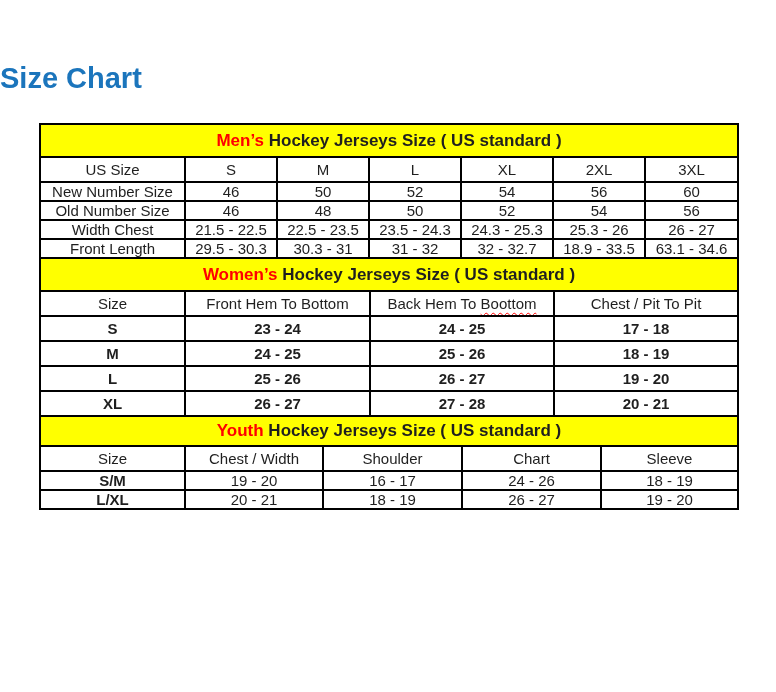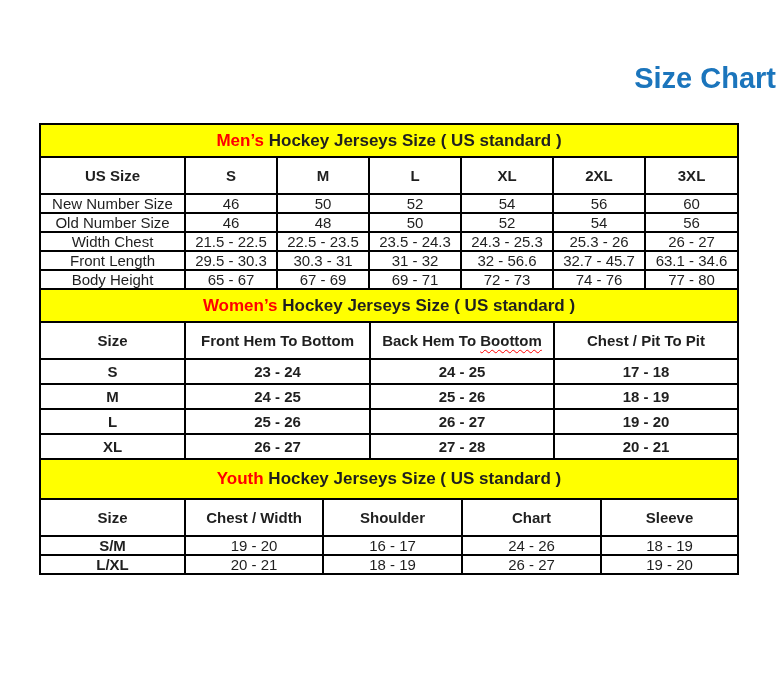--- a/index.html
+++ b/index.html
@@ -9,41 +9,41 @@
     --border-black:#000000;
     --text-dark:#1f1f1f;
   }
   *{box-sizing:border-box;}
   html,body{margin:0;padding:0;}
   body{
     width:776px;height:692px;overflow:hidden;background:#ffffff;
     font-family:"Liberation Sans",sans-serif;color:var(--text-dark);
   }
   .page-title{
-    margin:60px 0 0 0;text-align:right;
+    margin:60px 0 0 0;text-align:left;
     font-size:29px;font-weight:bold;line-height:36px;
     color:var(--title-blue);letter-spacing:0px;
   }
   .tables-wrap{margin:27px 0 0 39px;width:698px;}
   table{
     border-collapse:collapse;table-layout:fixed;width:698px;
   }
   table + table{margin-top:-2px;}
   th,td{
     border:2px solid var(--border-black);
     text-align:center;vertical-align:middle;
     padding:0 2px;font-size:15px;background:#ffffff;
     overflow:hidden;white-space:nowrap;
   }
   .section-cell{
     background:var(--section-yellow);
     height:33px;font-size:17px;font-weight:bold;
   }
   .section-highlight{color:var(--accent-red);text-align:right;}
-  .head-row th{height:37px;font-weight:bold;}
+  .head-row th{height:25px;font-weight:normal;}
   .men-data td{height:16px;font-weight:normal;}
   .women-data td{height:25px;font-weight:bold;}
   .youth-data td{height:16px;font-weight:normal;}
   td.size-label{font-weight:bold;}
   .squiggle{
     text-decoration:underline wavy var(--accent-red);
     text-decoration-thickness:1px;
     text-underline-offset:3px;
   }
 </style>
@@ -104,32 +104,23 @@
       <td>23.5 - 24.3</td>
       <td>24.3 - 25.3</td>
       <td>25.3 - 26</td>
       <td>26 - 27</td>
     </tr>
     <tr class="men-data">
       <td>Front Length</td>
       <td>29.5 - 30.3</td>
       <td>30.3 - 31</td>
       <td>31 - 32</td>
-      <td>32 - 56.6</td>
-      <td>32.7 - 45.7</td>
+      <td>32 - 32.7</td>
+      <td>18.9 - 33.5</td>
       <td>63.1 - 34.6</td>
-    </tr>
-    <tr class="men-data">
-      <td>Body Height</td>
-      <td>65 - 67</td>
-      <td>67 - 69</td>
-      <td>69 - 71</td>
-      <td>72 - 73</td>
-      <td>74 - 76</td>
-      <td>77 - 80</td>
     </tr>
   </tbody>
     </table>
 
   <table>
     <colgroup>
       <col style="width:145px">
         <col style="width:185px">
         <col style="width:184px">
         <col style="width:184px">
@@ -176,21 +167,21 @@
   <table>
     <colgroup>
       <col style="width:145px">
         <col style="width:138px">
         <col style="width:139px">
         <col style="width:139px">
         <col style="width:137px">
     </colgroup>
     <tbody>
         <tr>
-      <th colspan="5" class="section-cell" style="height:40px">
+      <th colspan="5" class="section-cell" style="height:30px">
         <span class="section-highlight">Youth</span><span> Hockey Jerseys Size ( US standard )</span>
       </th>
     </tr>
     <tr class="head-row">
       <th>Size</th>
       <th>Chest / Width</th>
       <th>Shoulder</th>
       <th>Chart</th>
       <th>Sleeve</th>
     </tr>

